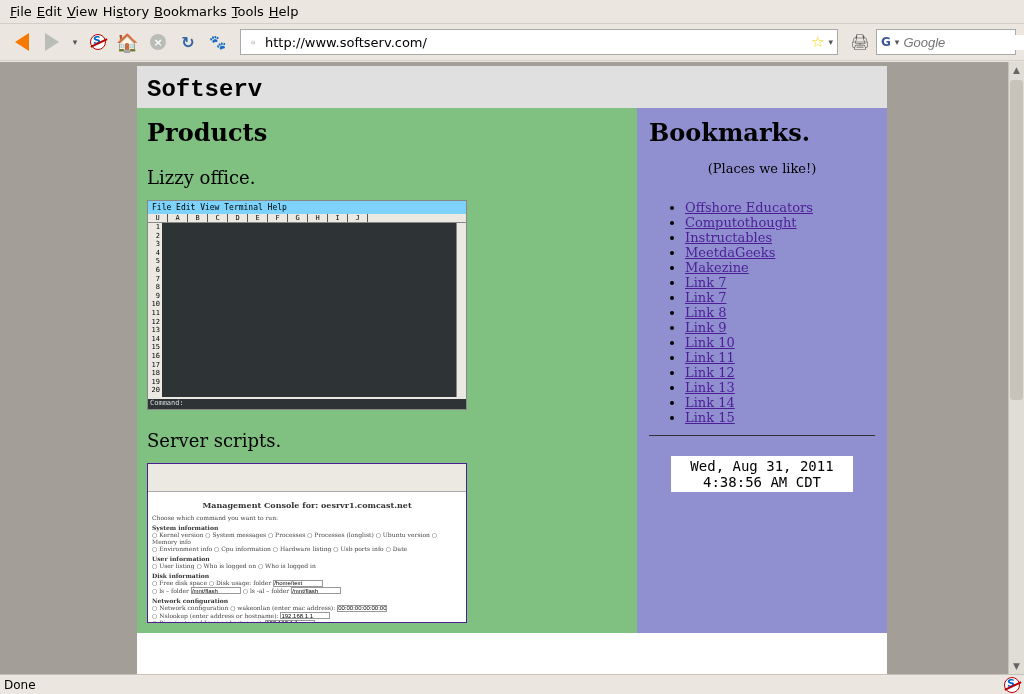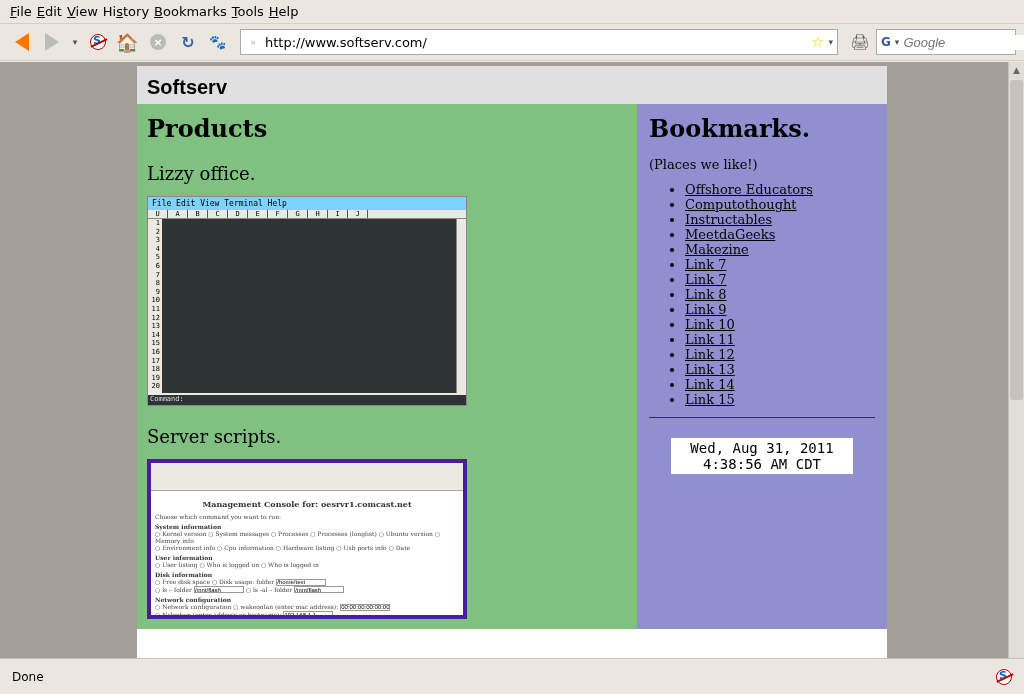--- a/index.html
+++ b/index.html
@@ -75,21 +75,21 @@
 .page {
   width: 750px;
   margin-top: 4px;
   background: #fff;
   font-family: Georgia, "DejaVu Serif", serif;
 }
 .page-header {
   background: #e0e0e0;
   padding: 10px 10px 5px 10px;
 }
-.page-header h1 { font-family: Liberation Sans, sans-serif; font-size: 20px; font-weight: bold; }
+.page-header h1 { font-family: Liberation Mono, monospace; font-size: 24px; font-weight: bold; }
 .nav {
   background: #d99090;
   padding: 6px 10px;
   font-size: 16px;
 }
 .nav a { color: #551a8b; text-decoration: underline; margin-right: 4px; }
 .columns { display: flex; border-radius: 22px; }
 .col-left {
   width: 500px;
   background: #80c080;
@@ -98,24 +98,24 @@
 .col-right {
   flex: 1;
   background: #9090d0;
   padding: 10px 12px;
 }
 .col-left h2, .col-right h2 {
   font-size: 24px; font-weight: bold;
   margin-bottom: 14px;
 }
 .col-left h3 { font-size: 18px; font-weight: normal; margin: 20px 0 12px 0; }
-.col-right p { margin-bottom: 10px; }
+.col-right p { margin-bottom: 24px; text-align: center; }
 .col-right ul { margin-left: 36px; }
 .col-right li { color: #000; }
-.col-right a { color: #000000; }
+.col-right a { color: #4c1d95; }
 .col-right hr { margin: 10px 0; border: none; border-top: 1px solid #333; }
 .datebox {
   background: #fff;
   font-family: "DejaVu Sans Mono", monospace;
   font-size: 14px;
   text-align: center;
   padding: 2px 6px;
   width: 182px;
   margin: 20px auto 0 auto;
 }
@@ -132,21 +132,21 @@
 .shot1 .shead { display:flex; gap: 0; background: #ece9e2; border-bottom:1px solid #888;}
 .shot1 .shead span { width: 20px; text-align:center; border-right:1px solid #555; font-size:7px;}
 .shot1 .sbody { display:flex; height: 174px;}
 .shot1 .srow { width: 14px; background:#ece9e2; color:#000; font-size:7px; line-height:8.6px; text-align:right; padding-right:2px;}
 .shot1 .sdark { flex:1; background:#2e3436;}
 .shot1 .sscroll { width:10px; background:#ece9e2; border-left:1px solid #888;}
 .shot1 .scmd { position:absolute; bottom:0; left:0; right:0; height:10px; background:#2e3436; color:#ddd; padding-left:2px; font-size:7px;}
 .shot2 {
   width: 320px; height: 160px;
   background: #fff;
-  border: 4px solid #4c1d95;
+  border: 1px solid #4c1d95;
   overflow:hidden;
   font-size: 6px;
   color: #333;
 }
 .shot2 .s2chrome { height: 28px; background: #ece9e2; border-bottom:1px solid #aaa;}
 .shot2 .s2body { padding: 4px; }
 .shot2 .s2h { text-align:center; font-weight:bold; font-size:8px; margin:4px 0;}
 .shot2 .s2sec { font-weight:bold; margin-top:3px;}
 .shot2 .s2line { color:#444; }
 .shot2 input[type=text]{ font-size:6px; width:50px; height:7px; border:1px solid #999;}
@@ -158,25 +158,25 @@
   border-left: 1px solid #c8c3ba;
 }
 .scrollbar-v .thumb {
   position:absolute; left:1px; right:1px; top:18px; height:320px;
   background: #c8c3ba; border-radius:3px;
 }
 .scrollbar-v .arr { position:absolute; left:0; right:0; height:16px; text-align:center; color:#666; font-size:9px; line-height:16px;}
 .scrollbar-v .arr.top{top:0;} .scrollbar-v .arr.bot{bottom:0;}
 .statusbar {
   position: absolute;
-  left:0; right:0; bottom:0; height:36px;
+  left:0; right:0; bottom:0; height:20px;
   background: #ebe7e0;
   border-top: 1px solid #c8c3ba;
   display:flex; align-items:center; justify-content:space-between;
-  padding: 0 12px;
+  padding: 0 4px;
   font-size:12px;
 }
 .favicon { width:16px; height:16px; display:inline-flex; align-items:center; justify-content:center; }
 .noscript-icon {
   width:16px; height:16px; border-radius:50%;
   background: #fff;
   border: 1.5px solid #b00;
   position: relative;
   display:inline-block;
 }

